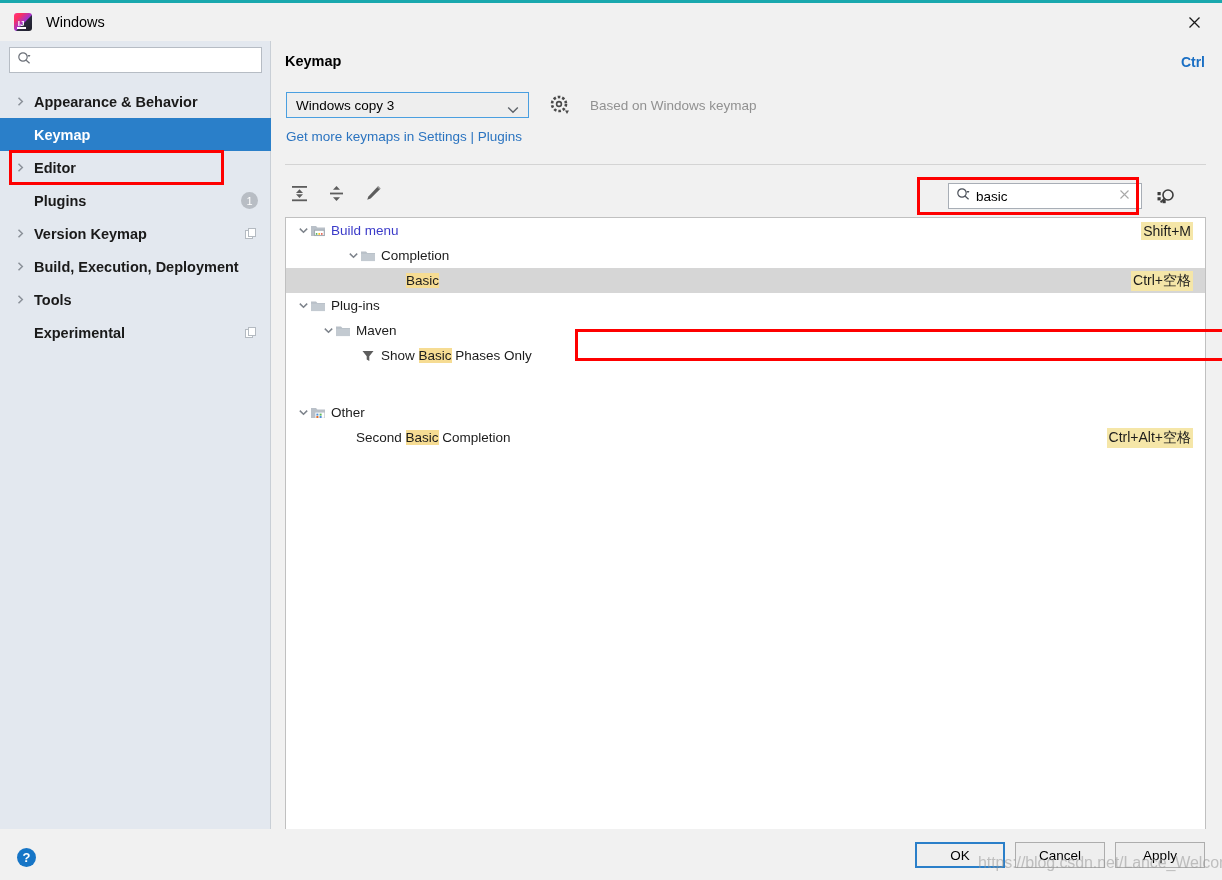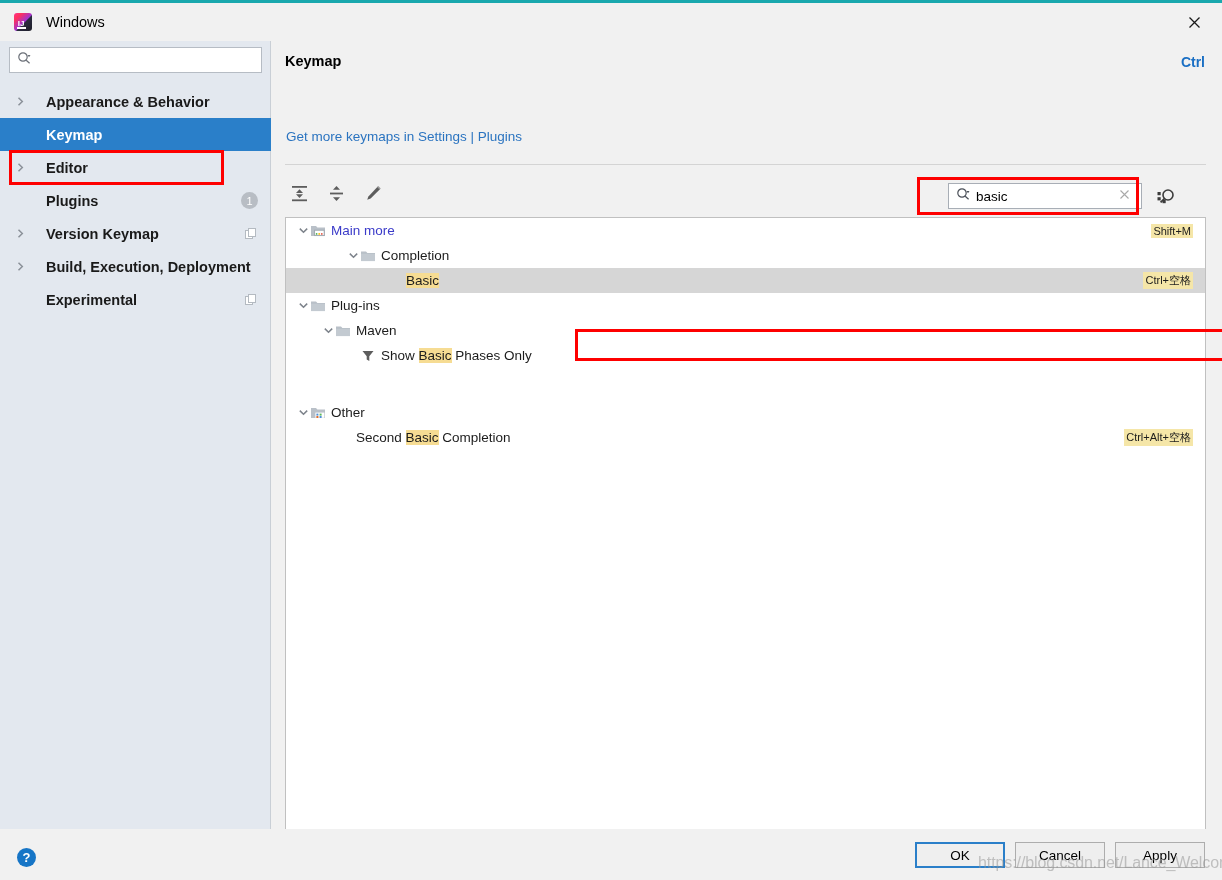--- a/index.html
+++ b/index.html
@@ -72,21 +72,20 @@
     margin-left: 4px; width: 200px; color: #000;
   }
 
   .nav { position: absolute; left: 0; top: 44px; width: 271px; }
   .nav-item {
     position: relative;
     height: 33px;
     display: flex; align-items: center;
     cursor: pointer;
     padding-left: 15px;
-    gap: 12px;
   }
   .nav-item .chev {
     width: 14px; flex: none;
     color: #8b9199; font-size: 13px;
     display: flex; align-items: center; justify-content: flex-start;
   }
   .nav-item .chev svg { display:block; }
   .nav-item .nav-label {
     font-size: 14.5px; font-weight: bold; color: #1a1a1a;
     margin-left: 5px; white-space: nowrap;
@@ -198,21 +197,21 @@
   .tree-row.selected { background: #d6d6d6; }
   .tree-row .tw {
     width: 14px; height: 14px; flex: none;
     display:flex; align-items:center; justify-content:center;
   }
   .tree-row .ico { width: 16px; height: 16px; flex: none; margin-right: 5px; display:flex; align-items:center;}
   .tree-row .lbl { font-size: 13.5px; color: #1c1c1c; }
   .tree-row .lbl.link { color: #3b3bc9; }
   .tree-row .sc {
     position: absolute; right: 12px;
-    font-size: 11px; color: #1c1c1c;
+    font-size: 14px; color: #1c1c1c;
     background: #f5e6a8; padding: 1px 2px;
   }
   .hl { background: #f6dc93; }
 
   
   .ann-basic {
     position: absolute; left: 303px; top: 288px;
     width: 916px; height: 32px;
     border: 3px solid #fe0000; pointer-events: none;
   }
@@ -330,20 +329,28 @@
       <div class="nav-item">
         <span class="chev">
           <svg width="11" height="11" viewBox="0 0 11 11">
               <path d="M3.5 1.8 L7.3 5.5 L3.5 9.2" stroke="#8b9199" stroke-width="1.5" fill="none"></path>
             </svg>
         </span>
         <span class="nav-label">Build, Execution, Deployment</span>
       </div>
 
 
+      <div class="nav-item">
+        <span class="chev">
+          <svg width="11" height="11" viewBox="0 0 11 11">
+              <path d="M3.5 1.8 L7.3 5.5 L3.5 9.2" stroke="#8b9199" stroke-width="1.5" fill="none"></path>
+            </svg>
+        </span>
+        <span class="nav-label">Tools</span>
+      </div>
 
       <div class="nav-item">
         <span class="chev"></span>
         <span class="nav-label">Experimental</span>
         <span class="badge-copy">
           <svg width="13" height="13" viewBox="0 0 13 13">
             <rect x="0.5" y="2.5" width="7" height="8" fill="#fff" stroke="#b4bac1" stroke-width="1"></rect>
             <rect x="3.5" y="0.5" width="7" height="8" fill="#fff" stroke="#b4bac1" stroke-width="1"></rect>
           </svg>
         </span>
@@ -352,20 +359,40 @@
     </div>
 
     <div class="ann-keymap"></div>
   </div>
 
   <div class="main">
 
     <div class="page-title">Keymap</div>
     <div class="reset-link">Ctrl</div>
 
+    <div class="keymap-row">
+      <div class="combo">
+        <span class="combo-val">Windows copy 3</span>
+        <span class="combo-arrow">
+          <svg width="12" height="9" viewBox="0 0 12 9">
+              <path d="M1.2 1.5 L6 6.3 L10.8 1.5" stroke="#5d6268" stroke-width="1.4" fill="none"></path>
+            </svg>
+        </span>
+      </div>
+      <div class="gear-btn">
+        <svg width="20" height="20" viewBox="0 0 20 20">
+          <g fill="#4a4a4a">
+            <circle cx="9" cy="9" r="7" fill="none" stroke="#4a4a4a" stroke-width="2.6" stroke-dasharray="2.6 1.9"></circle>
+            <circle cx="9" cy="9" r="2.4" fill="#f1f1f1" stroke="#4a4a4a" stroke-width="1.6"></circle>
+            <path d="M15 15.5 L19 15.5 L17 19 Z"></path>
+          </g>
+        </svg>
+      </div>
+      <div class="based-on">Based on Windows keymap</div>
+    </div>
 
     <div class="plugins-link">Get more keymaps in Settings | Plugins</div>
 
     <div class="hr"></div>
 
     <div class="toolbar">
       <div class="tb-btn">
         <svg width="19" height="19" viewBox="0 0 19 19">
           <rect x="2" y="2" width="15" height="1.8" fill="#5d5d5d"></rect>
           <rect x="2" y="15.4" width="15" height="1.8" fill="#5d5d5d"></rect>
@@ -426,21 +453,21 @@
             </span>
             <span class="ico">
               <svg width="16" height="16" viewBox="0 0 16 16">
                 <path d="M1 3 h5 l1.4 1.6 H15 v8.4 H1 Z" fill="#b9c0c8"></path>
                 <rect x="4.6" y="7.2" width="9.6" height="5.4" fill="#ffffff" stroke="#9aa2ab" stroke-width="0.9"></rect>
                 <circle cx="6.6" cy="10.9" r="0.9" fill="#4caf50"></circle>
                 <circle cx="9.2" cy="10.9" r="0.9" fill="#f4b400"></circle>
                 <circle cx="11.8" cy="10.9" r="0.9" fill="#e25241"></circle>
               </svg>
             </span>
-            <span class="lbl link">Main more</span>
+            <span class="lbl link">Build menu</span>
             <span class="sc">Shift+M</span>
           </div>
           <div class="tree-row" style="padding-left: 60px;">
             <span class="tw">
               <svg width="11" height="11" viewBox="0 0 11 11">
                 <path d="M1.8 3.6 L5.5 7.3 L9.2 3.6" stroke="#7d838b" stroke-width="1.5" fill="none"></path>
               </svg>
             </span>
             <span class="ico">
               <svg width="16" height="16" viewBox="0 0 16 16">

